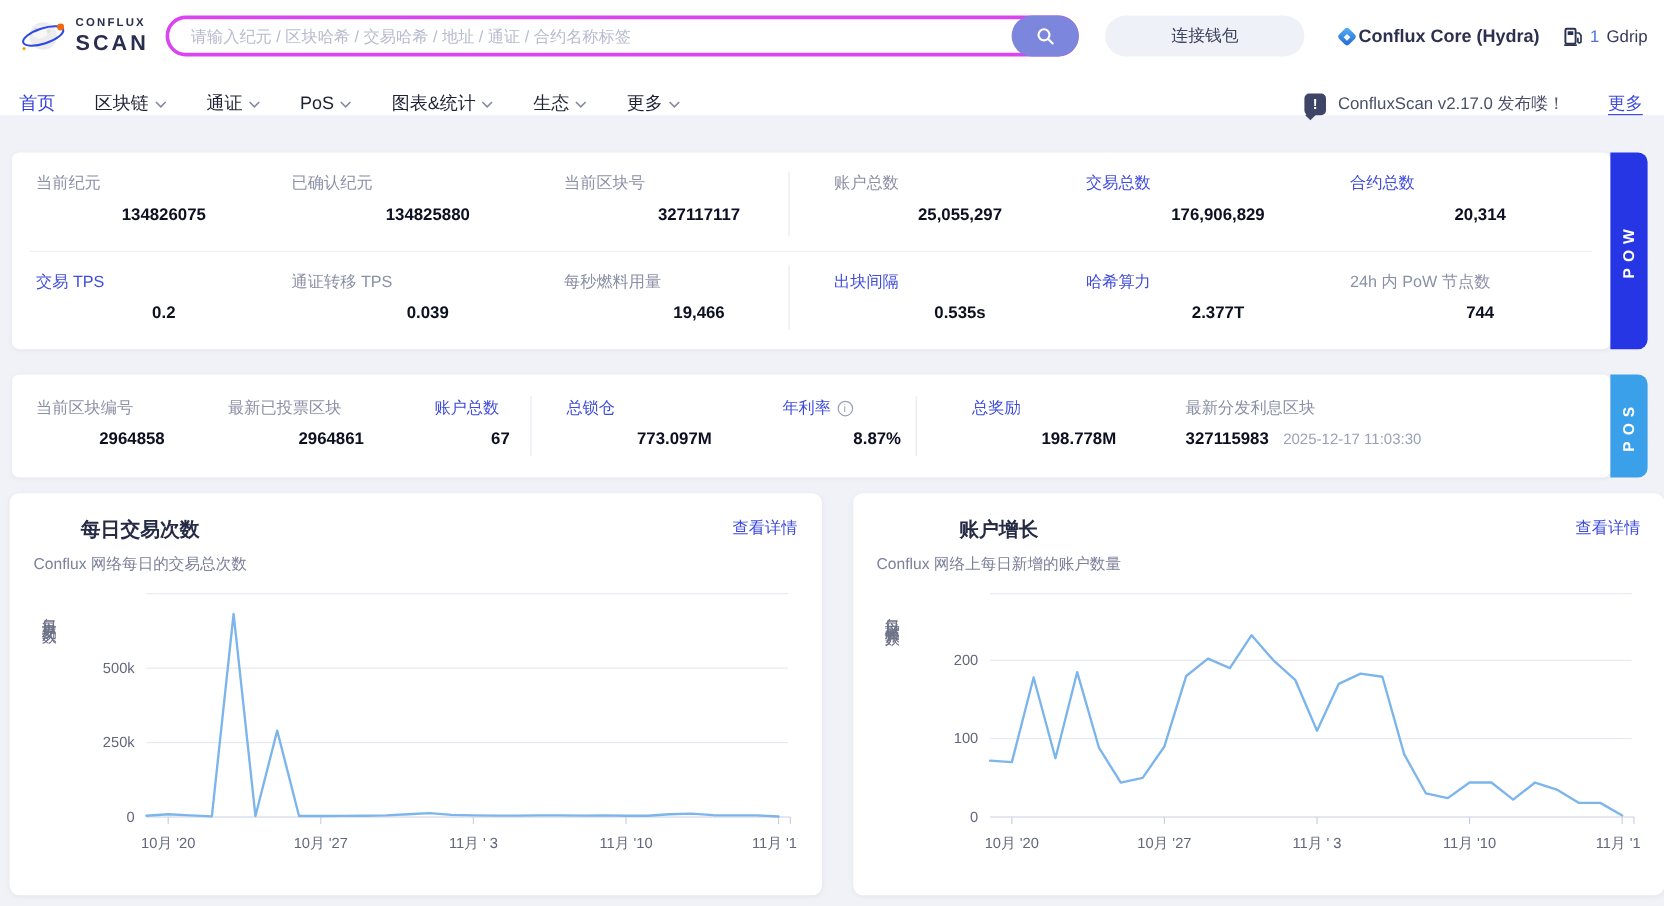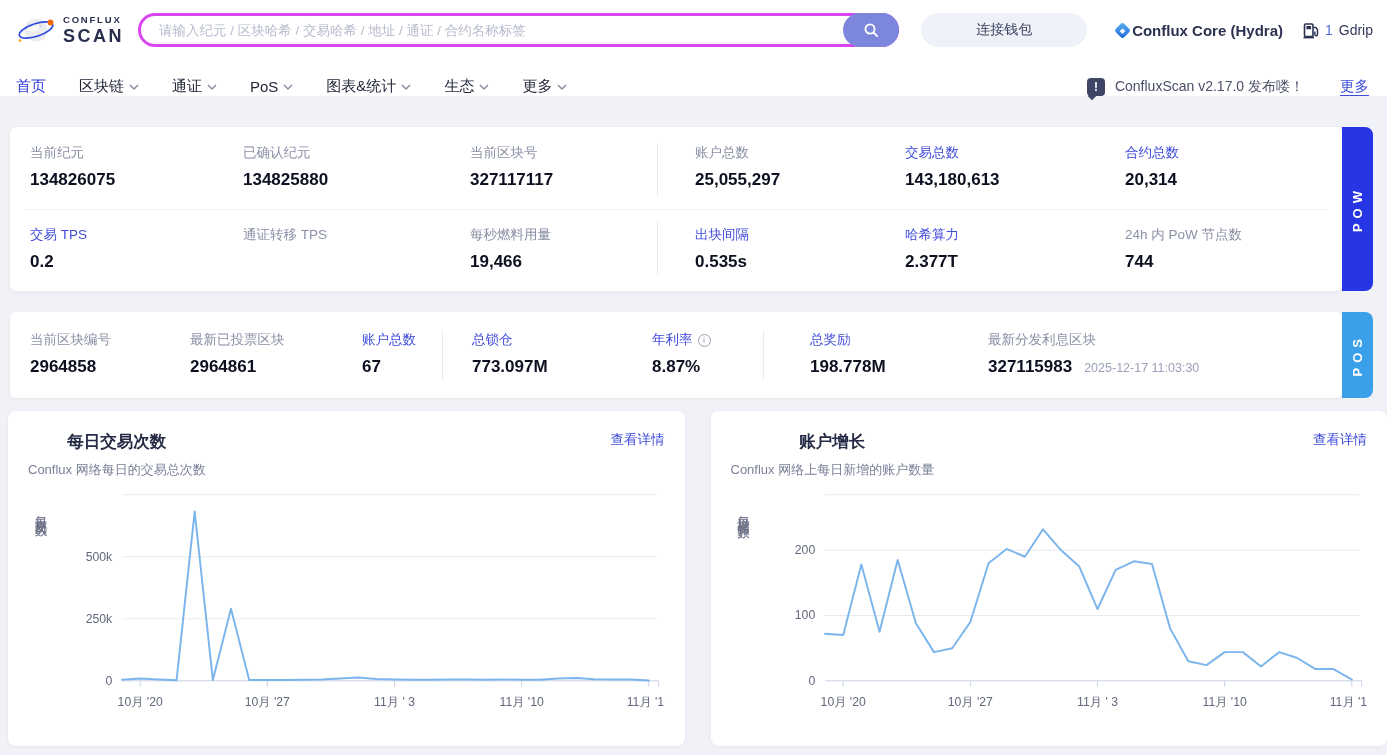--- a/index.html
+++ b/index.html
@@ -47,21 +47,21 @@
   .side-tab { position:absolute; left:100%; top:0; bottom:0; width:31px; border-radius:0 8px 8px 0;
               display:flex; align-items:center; justify-content:center; cursor:pointer; }
   .side-tab span { writing-mode:vertical-rl; transform:rotate(180deg); color:#fff; font-size:13px;
                    font-weight:700; letter-spacing:5px; }
   .pow-tab { background:#2636e4; }
   .pos-tab { background:#3ba0ea; }
 
   .stat-row { display:grid; grid-template-columns:213px 227px 225px 210px 220px 1fr; padding:17px 0 0 20px; height:82px; }
   .stat-label { font-size:13.5px; color:#8a90a6; margin-bottom:8px; white-space:nowrap; }
   .stat-label.link { color:#3f4cdb; cursor:pointer; }
-  .stat-value { font-size:17px; font-weight:700; color:#0c1020; white-space:nowrap; }
+  .stat-value { font-size:14px; font-weight:700; color:#0c1020; white-space:nowrap;text-align:center; }
   .h-divider { position:absolute; left:15px; right:15px; top:82px; height:1px; background:#eef0f6; }
   .v-divider { position:absolute; width:1px; background:#e8eaf2; }
   .pow-vd1 { left:647px; top:16px; height:54px; }
   .pow-vd2 { left:647px; top:94px; height:54px; }
   .pos-row { display:grid; grid-template-columns:160px 172px 110px 180px 158px 178px 1fr; padding:19px 0 0 20px; height:86px; }
   .pos-vd1 { left:432px; top:18px; height:50px; }
   .pos-vd2 { left:753px; top:18px; height:50px; }
   .info-icon { display:inline-flex; width:13px; height:13px; border:1px solid #9ba1b6; border-radius:50%;
                color:#9ba1b6; font-size:9px; align-items:center; justify-content:center; margin-left:5px;
                vertical-align:1px; font-style:normal; }
@@ -200,35 +200,36 @@
     <div class="stat">
       <div class="stat-label">当前区块号</div>
       <div class="stat-value">327117117</div>
     </div>
     <div class="stat">
       <div class="stat-label">账户总数</div>
       <div class="stat-value">25,055,297</div>
     </div>
     <div class="stat">
       <div class="stat-label link">交易总数</div>
-      <div class="stat-value">143,180,613</div>
+      <div class="stat-value">176,906,829</div>
     </div>
     <div class="stat">
       <div class="stat-label link">合约总数</div>
       <div class="stat-value">20,314</div>
     </div>
   </div>
   <div class="h-divider"></div>
   <div class="stat-row">
     <div class="stat">
       <div class="stat-label link">交易 TPS</div>
       <div class="stat-value">0.2</div>
     </div>
     <div class="stat">
       <div class="stat-label">通证转移 TPS</div>
+      <div class="stat-value">0.039</div>
     </div>
     <div class="stat">
       <div class="stat-label">每秒燃料用量</div>
       <div class="stat-value">19,466</div>
     </div>
     <div class="stat">
       <div class="stat-label link">出块间隔</div>
       <div class="stat-value">0.535s</div>
     </div>
     <div class="stat">

